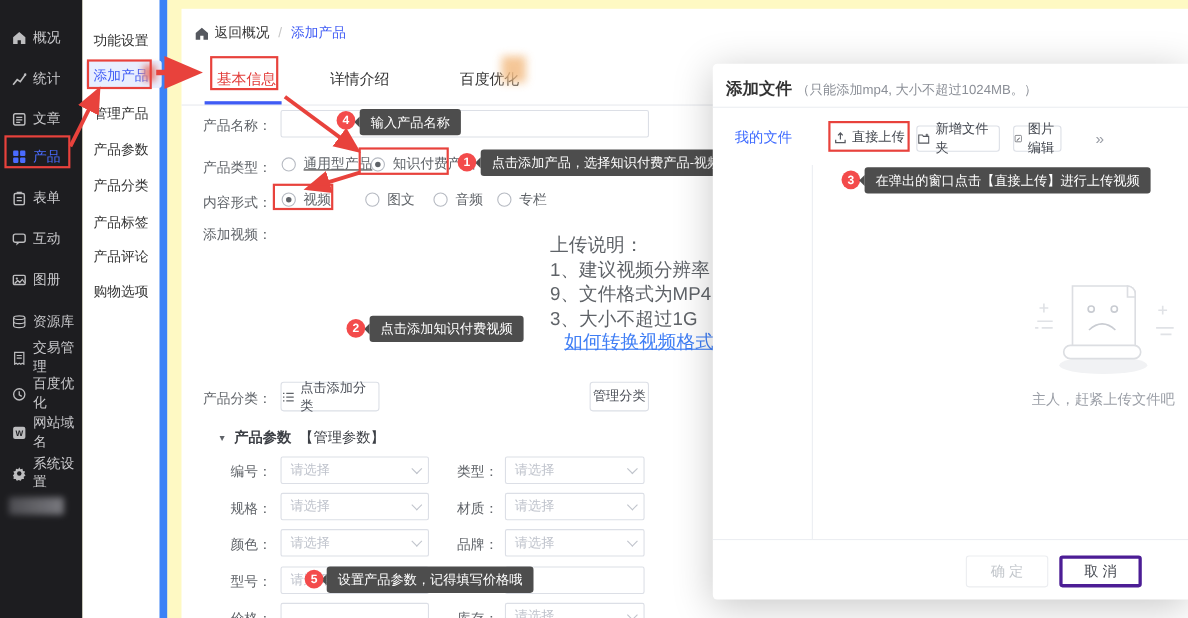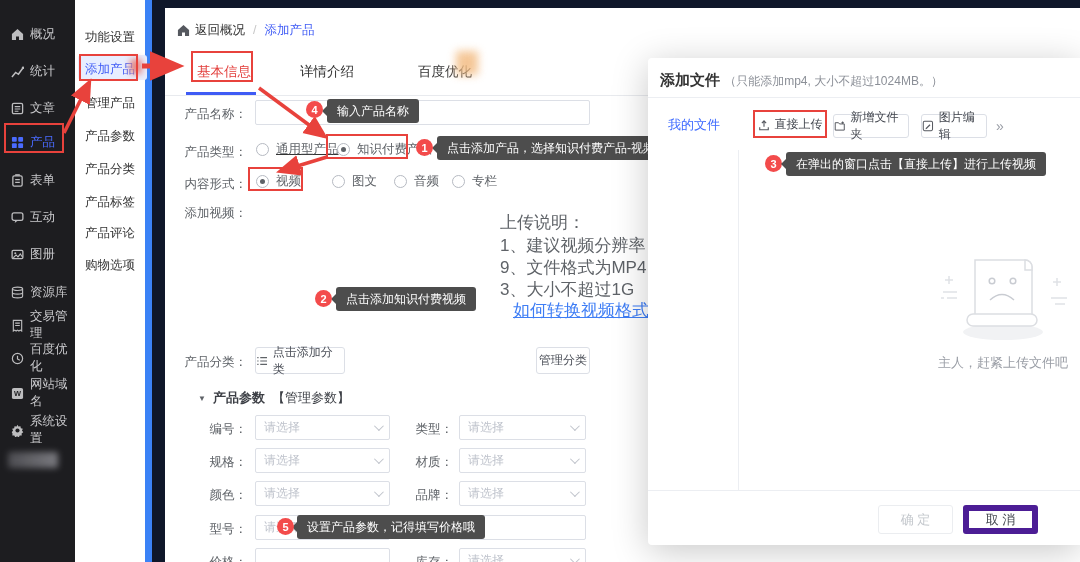--- a/index.html
+++ b/index.html
@@ -1,18 +1,18 @@
 <!DOCTYPE html>
 <html><head>
 <meta charset="utf-8">
 <style>
   * { margin:0; padding:0; box-sizing:border-box; }
   html,body { background:#e9ebef; }
   body { font-family:"Liberation Sans","DejaVu Sans",sans-serif; }
-  #page { position:relative; width:1080px; height:562px; overflow:hidden; background:#0f172a; font-size:13px; color:#333;padding-left:30px; }
+  #page { position:relative; width:1080px; height:562px; overflow:hidden; background:#fef9c3; font-size:13px; color:#333;padding-left:30px; }
   .abs { position:absolute; }
 
   
   #sidebar { left:0; top:0; width:75px; height:562px; background:#1d1d20; z-index:2; }
   .sb-item { position:absolute; left:0; width:75px; height:28px; display:flex; align-items:center; padding-left:11px; color:#c9c9cc; font-size:12.5px; cursor:pointer; }
   .sb-item svg { margin-right:6px; flex:none; }
   .sb-item.active { color:#4a6bff; }
   .sb-mask { position:absolute; left:8px; top:452px; width:50px; height:16px; background:linear-gradient(90deg,#55555a,#8a8a90); filter:blur(3px); opacity:.85; border-radius:2px; }
 
   
@@ -62,21 +62,21 @@
   #modal { left:648px; top:58px; width:432px; height:487px; background:#fff; border-radius:4px 0 0 4px; box-shadow:0 6px 36px rgba(0,0,0,.22); z-index:20; }
   .m-title { position:absolute; left:12px; top:13px; font-size:15px; font-weight:bold; color:#333; }
   .m-sub { font-size:12px; font-weight:normal; color:#8b8f97; }
   .m-div { position:absolute; background:#eceef2; }
   .m-nav { position:absolute; left:20px; top:58px; font-size:13px; color:#3f6bff; cursor:pointer; }
   .m-btn { background:#fff; border:1px solid #dcdfe6; border-radius:3px; position:absolute; display:flex; align-items:center; justify-content:center; gap:5px; font-size:12px; color:#43474f; cursor:pointer; }
   .m-more { position:absolute; left:348px; top:60px; font-size:14px; color:#9a9ea6; cursor:pointer; }
   .empty-text { position:absolute; left:255px; top:296px; width:200px; text-align:center; color:#9a9ea6; font-size:13px; }
   .foot-btn { position:absolute; width:75px; height:29px; border-radius:3px; display:flex; align-items:center; justify-content:center; font-size:13px; background:#fff; cursor:pointer; }
   .foot-btn.disabled { border:1px solid #ebedf0; color:#c3c7cc; }
-  .foot-btn.normal { border:6px solid #4c1d95; color:#43474f; }
+  .foot-btn.normal { border:3px solid #4c1d95; color:#43474f; }
   svg { display:block; }
 </style>
 </head>
 <body>
 
 <div id="page">
 
   <div id="sidebar" class="abs">
     <div class="sb-item" style="top:20px">
       <svg width="13" height="13" viewBox="0 0 14 14">
@@ -350,21 +350,21 @@
     </div>
     <div class="redbox" style="left:105px; top:52px; width:74px; height:28px;"></div>
 
     <div class="m-btn" style="left:185px; top:56px; width:76px; height:24px;">
       <svg width="12" height="12" viewBox="0 0 14 14">
           <path d="M1.5 3h4l1.2 1.5h5.8v7.5h-11z" stroke="#55585f" stroke-width="1.2" fill="none"></path>
           <path d="M10.5 1.5v3M9 3h3" stroke="#55585f" stroke-width="1.2"></path>
         </svg>
       <span>新增文件夹</span>
     </div>
-    <div class="m-btn" style="left:273px; top:56px; width:66px; height:24px;">
+    <div class="m-btn" style="left:273px; top:56px; width:44px; height:24px;">
       <svg width="12" height="12" viewBox="0 0 14 14">
           <rect x="1.5" y="1.5" width="11" height="11" rx="1.5" stroke="#55585f" stroke-width="1.2" fill="none"></rect>
           <path d="M4.5 9.5l4.5-4.5 1 1-4.5 4.5-1.3.3z" fill="#55585f"></path>
         </svg>
       <span>图片编辑</span>
     </div>
     <div class="m-more">»</div>
 
     <div class="stepnum" style="left:117px; top:97px; z-index:25;">3</div>
     <div class="tip" style="left:138px; top:94px; z-index:25;">在弹出的窗口点击【直接上传】进行上传视频</div>

